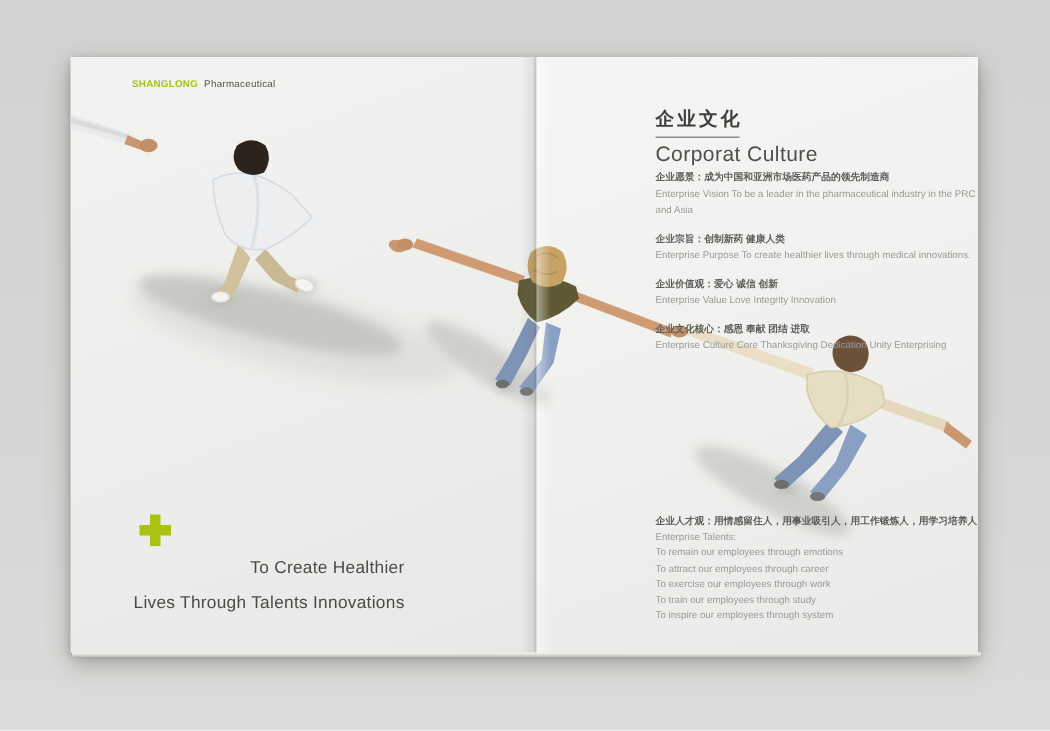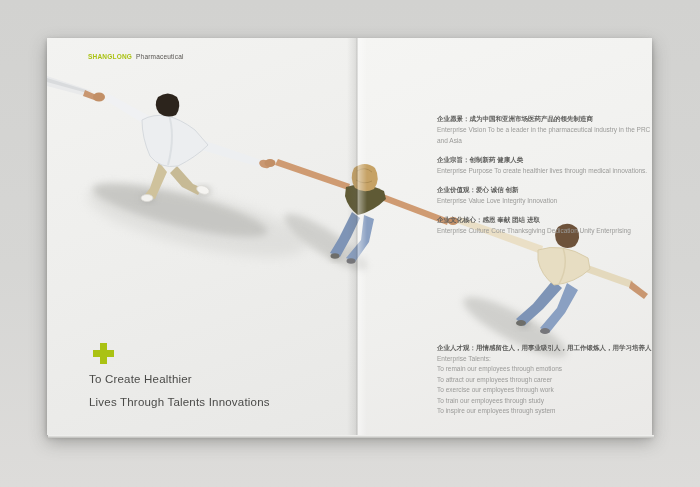--- a/index.html
+++ b/index.html
@@ -36,21 +36,21 @@
     background:linear-gradient(180deg,#f8f8f6 0%,#bdbdba 100%);
   }
 
   
   .logo{position:absolute;left:41px;top:15px;font-size:6.5px;letter-spacing:.2px;z-index:4;}
   .logo .logo-brand{color:var(--accent);font-weight:bold;}
   .logo .logo-suffix{color:#55524e;margin-left:2px;}
   .plus{position:absolute;left:46px;top:305px;width:21px;height:21px;z-index:4;}
   .plus::before{content:"";position:absolute;left:7px;top:0;width:7px;height:21px;background:var(--accent);}
   .plus::after{content:"";position:absolute;left:0;top:7px;width:21px;height:7px;background:var(--accent);}
-  .tagline{position:absolute;left:42px;top:330px;z-index:4;color:#4a4a48;font-size:11.5px;line-height:23px;letter-spacing:.2px;}
+  .tagline{position:absolute;left:42px;top:330px;z-index:4;color:#4a4a48;font-size:11.5px;line-height:23px;letter-spacing:.2px;text-align:right;}
 
   
   .title-group{position:absolute;left:80px;top:33px;width:210px;z-index:4;}
   .title-cn{margin:0;font-size:12.5px;font-weight:bold;color:#3e3e3c;letter-spacing:2px;}
   .title-rule{width:56px;height:1px;background:#8f8f8d;margin:3px 0 2px 0;}
   .title-en{margin:0;font-size:14px;font-weight:normal;color:#4f4f4d;letter-spacing:.3px;}
   .blocks{position:absolute;left:80px;top:75px;width:218px;z-index:4;}
   .blocks .block{margin:0 0 8px 0;}
   .cn{margin:0;font-size:6.5px;font-weight:bold;color:#5d5d5b;line-height:11px;}
   .en{margin:0;font-size:6.5px;color:#9a9a98;line-height:11px;}
@@ -72,20 +72,25 @@
         <span class="logo-suffix">Pharmaceutical</span>
       </div>
       <div class="plus"></div>
       <div class="tagline">
         <div>To Create Healthier</div>
         <div>Lives Through Talents Innovations</div>
       </div>
     </div>
 
     <div class="page page-right">
+      <div class="title-group">
+        <h1 class="title-cn">企业文化</h1>
+        <div class="title-rule"></div>
+        <h2 class="title-en">Corporat Culture</h2>
+      </div>
 
       <div class="blocks">
         <div class="block">
           <p class="cn">企业愿景：成为中国和亚洲市场医药产品的领先制造商</p>
           <p class="en">Enterprise Vision  To be a leader in the pharmaceutical industry in the PRC and Asia</p>
         </div>
         <div class="block">
           <p class="cn">企业宗旨：创制新药 健康人类</p>
           <p class="en">Enterprise Purpose To create healthier lives through medical innovations.</p>
         </div>

